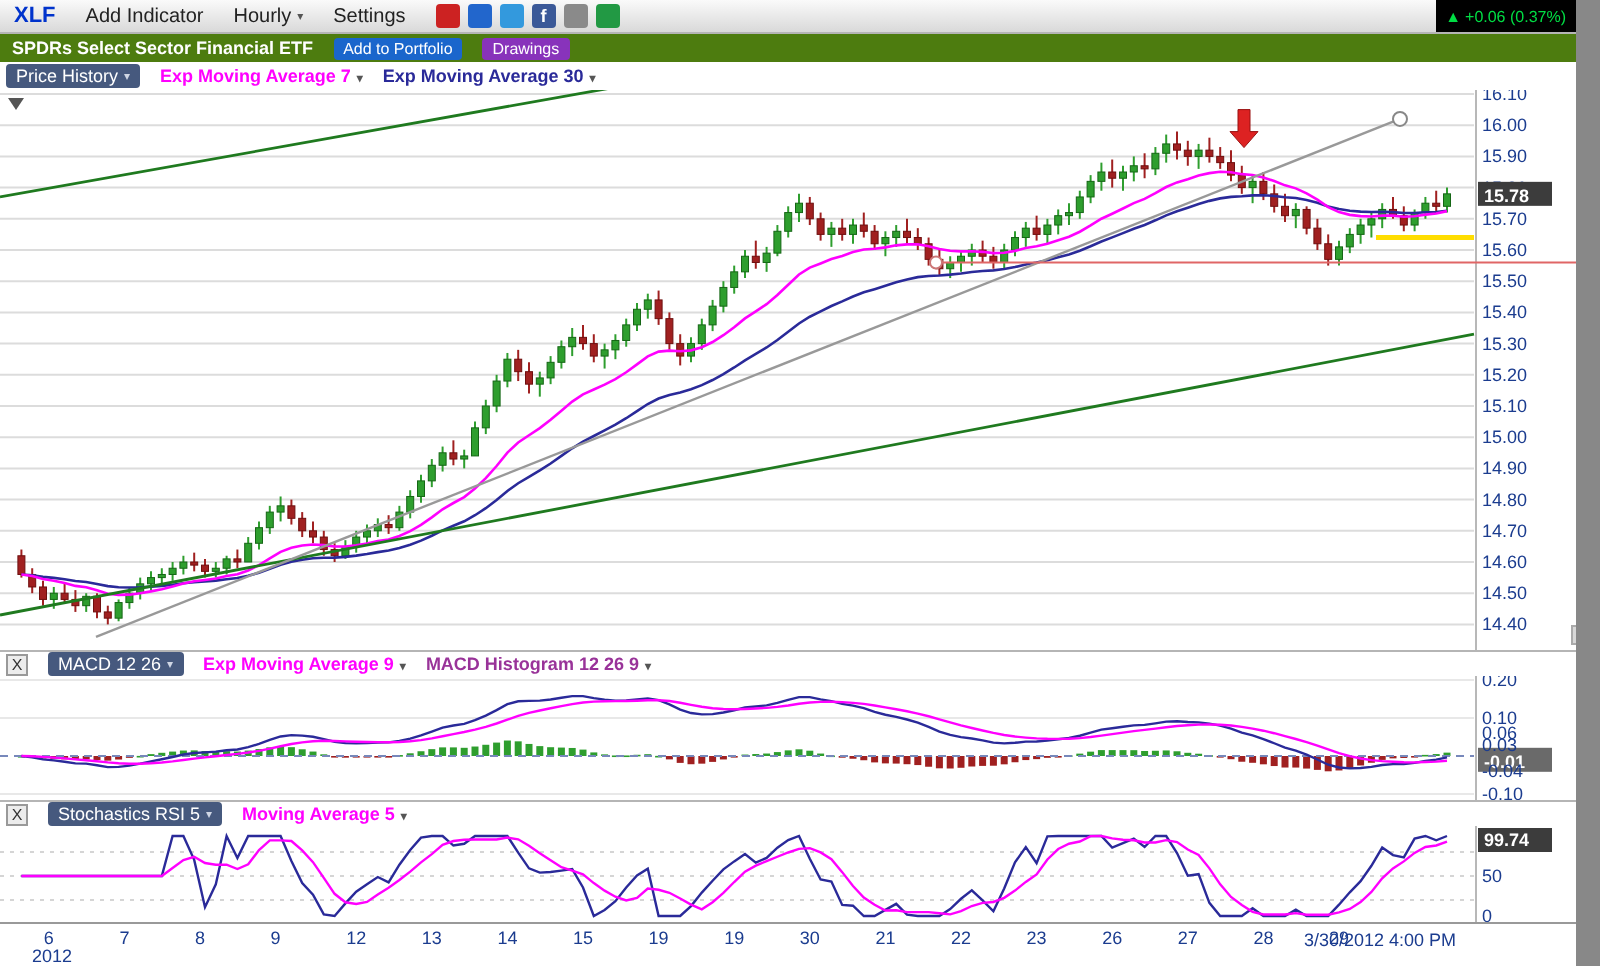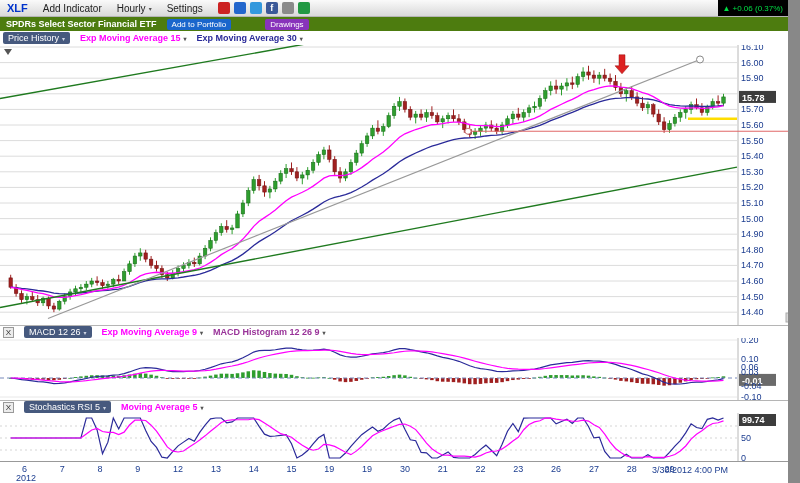--- a/index.html
+++ b/index.html
@@ -14,21 +14,21 @@
   .tb-icons { display:flex; gap:4px; align-items:center; }
   .icon { width:12px; height:12px; border-radius:2px; color:#fff; font-size:9px; line-height:12px;
           text-align:center; font-weight:bold; cursor:pointer; }
   .quote-box { margin-left:auto; align-self:stretch; background:#000; color:#00dd44; font-size:8px;
                padding:0 5px; display:flex; align-items:center; gap:2px; min-width:54px; }
 
   .titlebar { height:14px; background:#4d7c0f; color:#fff; display:flex; align-items:center; gap:10px;
               padding:5px 6px; font-size:9px; font-weight:bold; }
   .pill { border-radius:2px; padding:0 5px; font-size:8px; font-weight:normal; height:11px; line-height:11px; cursor:pointer; }
   .pill.blue { background:#1a66cc; color:#fff; }
-  .pill.purple { background:#8833bb; color:#fff;margin-left:24px; }
+  .pill.purple { background:#8833bb; color:#fff; }
 
   .panel-header { height:14px; background:#fff; display:flex; align-items:center; gap:10px; padding:0 3px; }
   .panel-header.sub { height:13px; border-top:1px solid #b5b5b5; }
   .plot-label { background:#46597e; color:#fff; font-size:9px; padding:0 5px; height:12px; line-height:12px;
                 border-radius:2px; cursor:pointer; white-space:nowrap; }
   .plot-label .caret { color:#cfd6e4; }
   .legend-item { font-size:9px; font-weight:bold; cursor:pointer; white-space:nowrap; }
   .close-btn { width:11px; height:11px; background:#ececec; border:1px solid #999; color:#333; font-size:8px;
                line-height:9px; text-align:center; cursor:pointer; }
 
@@ -65,21 +65,21 @@
   </div>
 
   <div class="titlebar">
     <span>SPDRs Select Sector Financial ETF</span>
     <span class="pill blue">Add to Portfolio</span>
     <span class="pill purple">Drawings</span>
   </div>
 
   <div class="panel-header">
     <span class="plot-label"><span>Price History</span><span class="caret">▾</span></span>
-    <span class="legend-item" style="color: rgb(255, 0, 255);"><span>Exp Moving Average 15</span><span class="caret">▾</span></span>
+    <span class="legend-item" style="color: rgb(255, 0, 255);"><span>Exp Moving Average 7</span><span class="caret">▾</span></span>
     <span class="legend-item" style="color: rgb(42, 42, 153);"><span>Exp Moving Average 30</span><span class="caret">▾</span></span>
   </div>
   <svg id="price-svg" width="800" height="280">
       <line x1="0" y1="2" x2="737" y2="2" stroke="#dcdcdc" stroke-width="1"></line>
       <line x1="0" y1="17.60000000000022" x2="737" y2="17.60000000000022" stroke="#dcdcdc" stroke-width="1"></line>
       <line x1="0" y1="33.200000000000166" x2="737" y2="33.200000000000166" stroke="#dcdcdc" stroke-width="1"></line>
       <line x1="0" y1="48.80000000000011" x2="737" y2="48.80000000000011" stroke="#dcdcdc" stroke-width="1"></line>
       <line x1="0" y1="64.40000000000033" x2="737" y2="64.40000000000033" stroke="#dcdcdc" stroke-width="1"></line>
       <line x1="0" y1="80.00000000000028" x2="737" y2="80.00000000000028" stroke="#dcdcdc" stroke-width="1"></line>
       <line x1="0" y1="95.60000000000022" x2="737" y2="95.60000000000022" stroke="#dcdcdc" stroke-width="1"></line>

